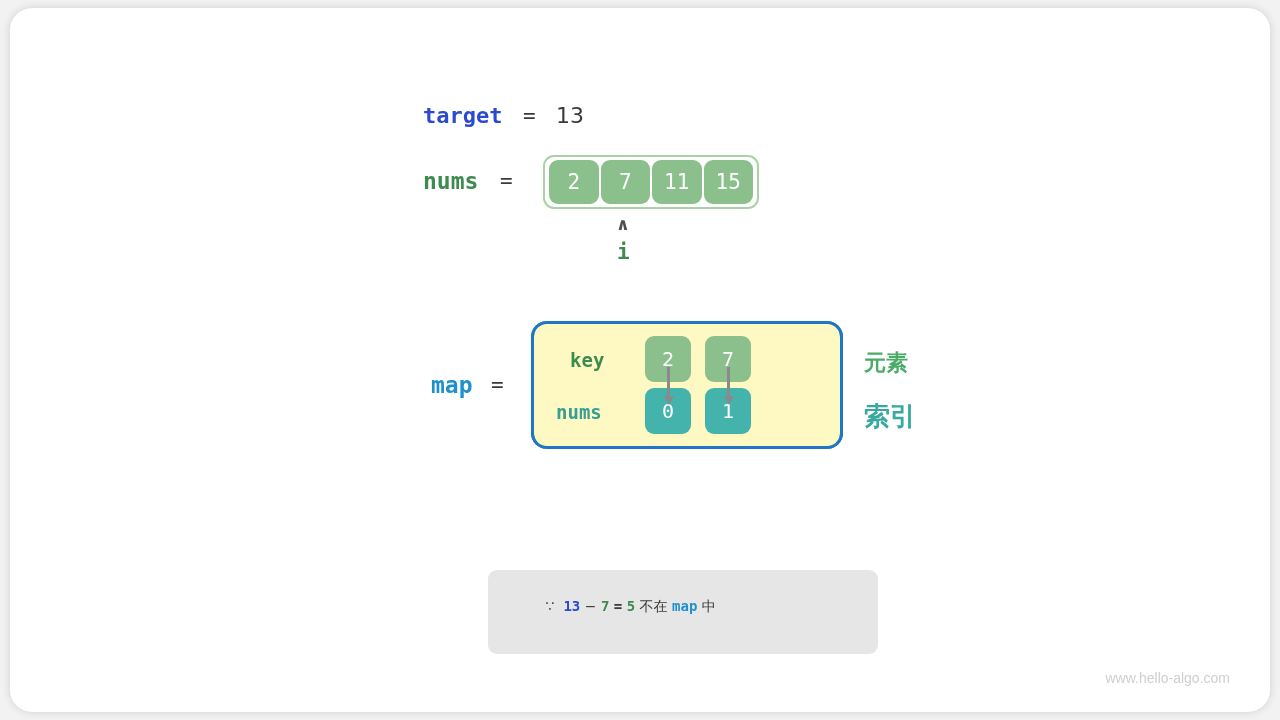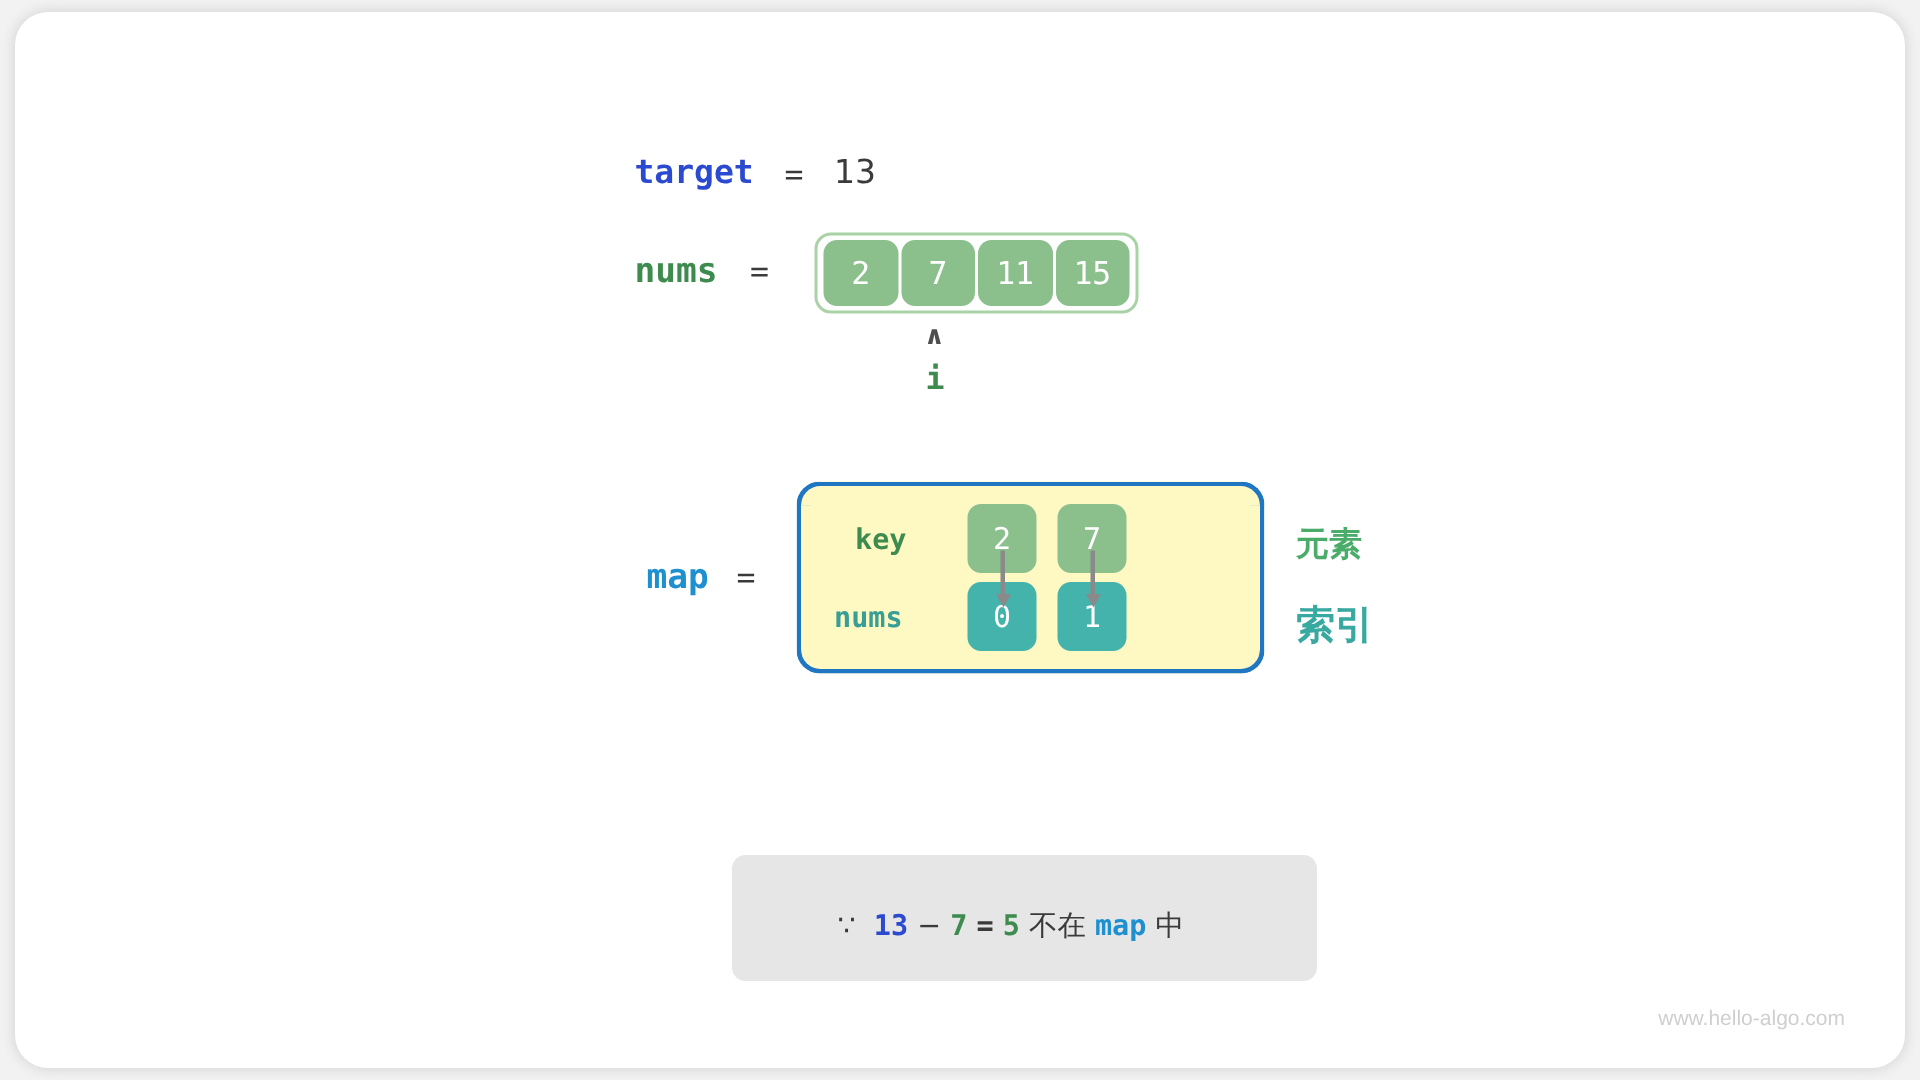--- a/index.html
+++ b/index.html
@@ -146,21 +146,21 @@
   #note-box {
     position: absolute;
     left: 478px; top: 562px;
     width: 390px; height: 84px;
     background: #e6e6e6;
     border-radius: 9px;
   }
   .note-line {
     position: absolute;
     left: 22px;
-    font-size: 19px;
+    font-size: 14px;
     white-space: pre;
     font-family: "DejaVu Sans", "Liberation Sans", sans-serif;
   }
   .note-line .code {
     font-family: "DejaVu Sans Mono", "Liberation Mono", monospace;
     font-weight: bold;
   }
 
   #watermark {
     position: absolute;

